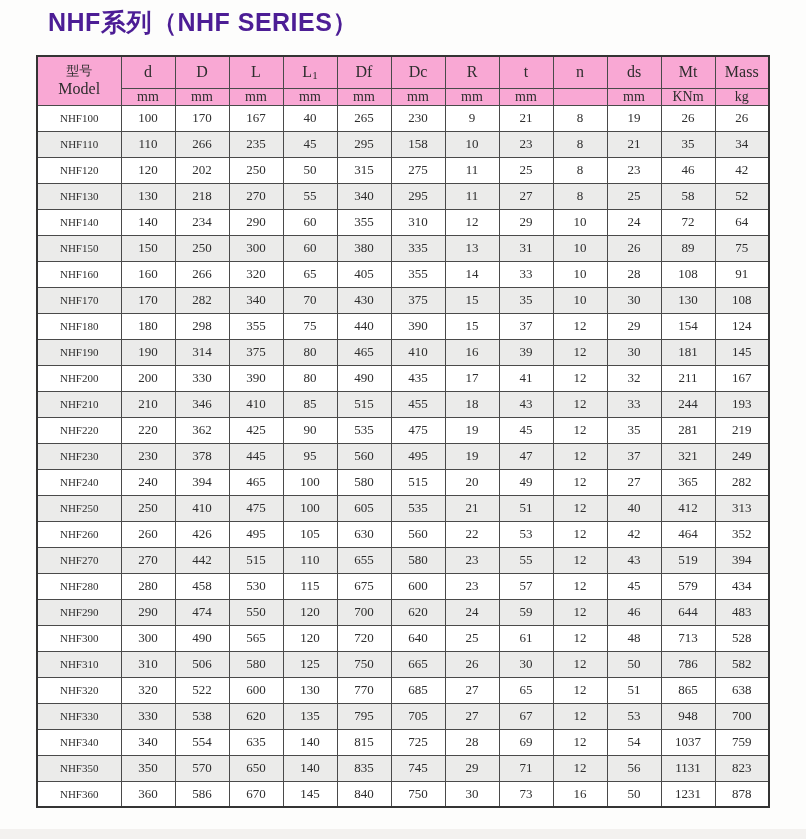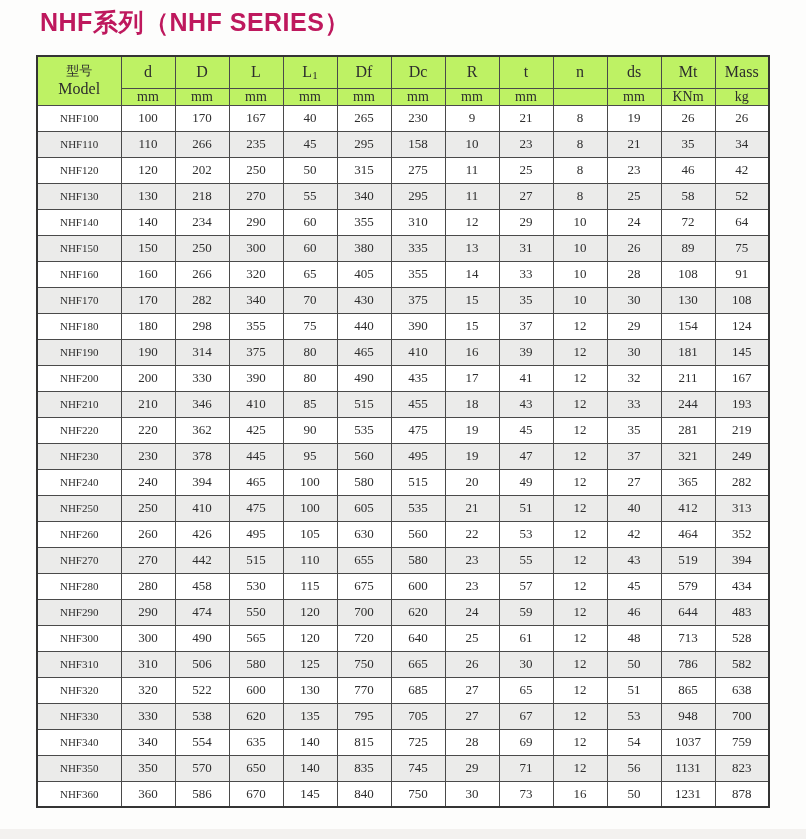--- a/index.html
+++ b/index.html
@@ -15,40 +15,40 @@
     width: 806px;
     height: 839px;
     padding: 6px 36px 0 36px;
     position: relative;
   }
   .title {
     font-family: "Liberation Sans", sans-serif;
     font-weight: bold;
     font-size: 25px;
     letter-spacing: 0.5px;
-    color: #be185d;
-    margin: 0 0 16px 4px;
+    color: #4c1d95;
+    margin: 0 0 16px 12px;
   }
   table.spec-table {
     border-collapse: collapse;
     table-layout: fixed;
     width: 734px;
     border: 2px solid #343434;
   }
   .spec-table th, .spec-table td {
     border: 1px solid #4a4a4a;
     text-align: center;
     vertical-align: middle;
     color: #2d2d2d;
     padding: 0;
     overflow: hidden;
     white-space: nowrap;
   }
   .spec-table col.model-col { width: 84px; }
-  thead th { background: #bef264; font-weight: normal; }
+  thead th { background: #f9a8d4; font-weight: normal; }
   tr.sym-row th { height: 32px; font-size: 16px; }
   tr.unit-row th { height: 16px; font-size: 14px; }
   th.model-th { font-size: 14px; line-height: 1.25; }
   th.model-th .zh { font-size: 13px; }
   .sub {
     font-size: 11px;
     vertical-align: -2px;
   }
   tbody td {
     height: 26px;

